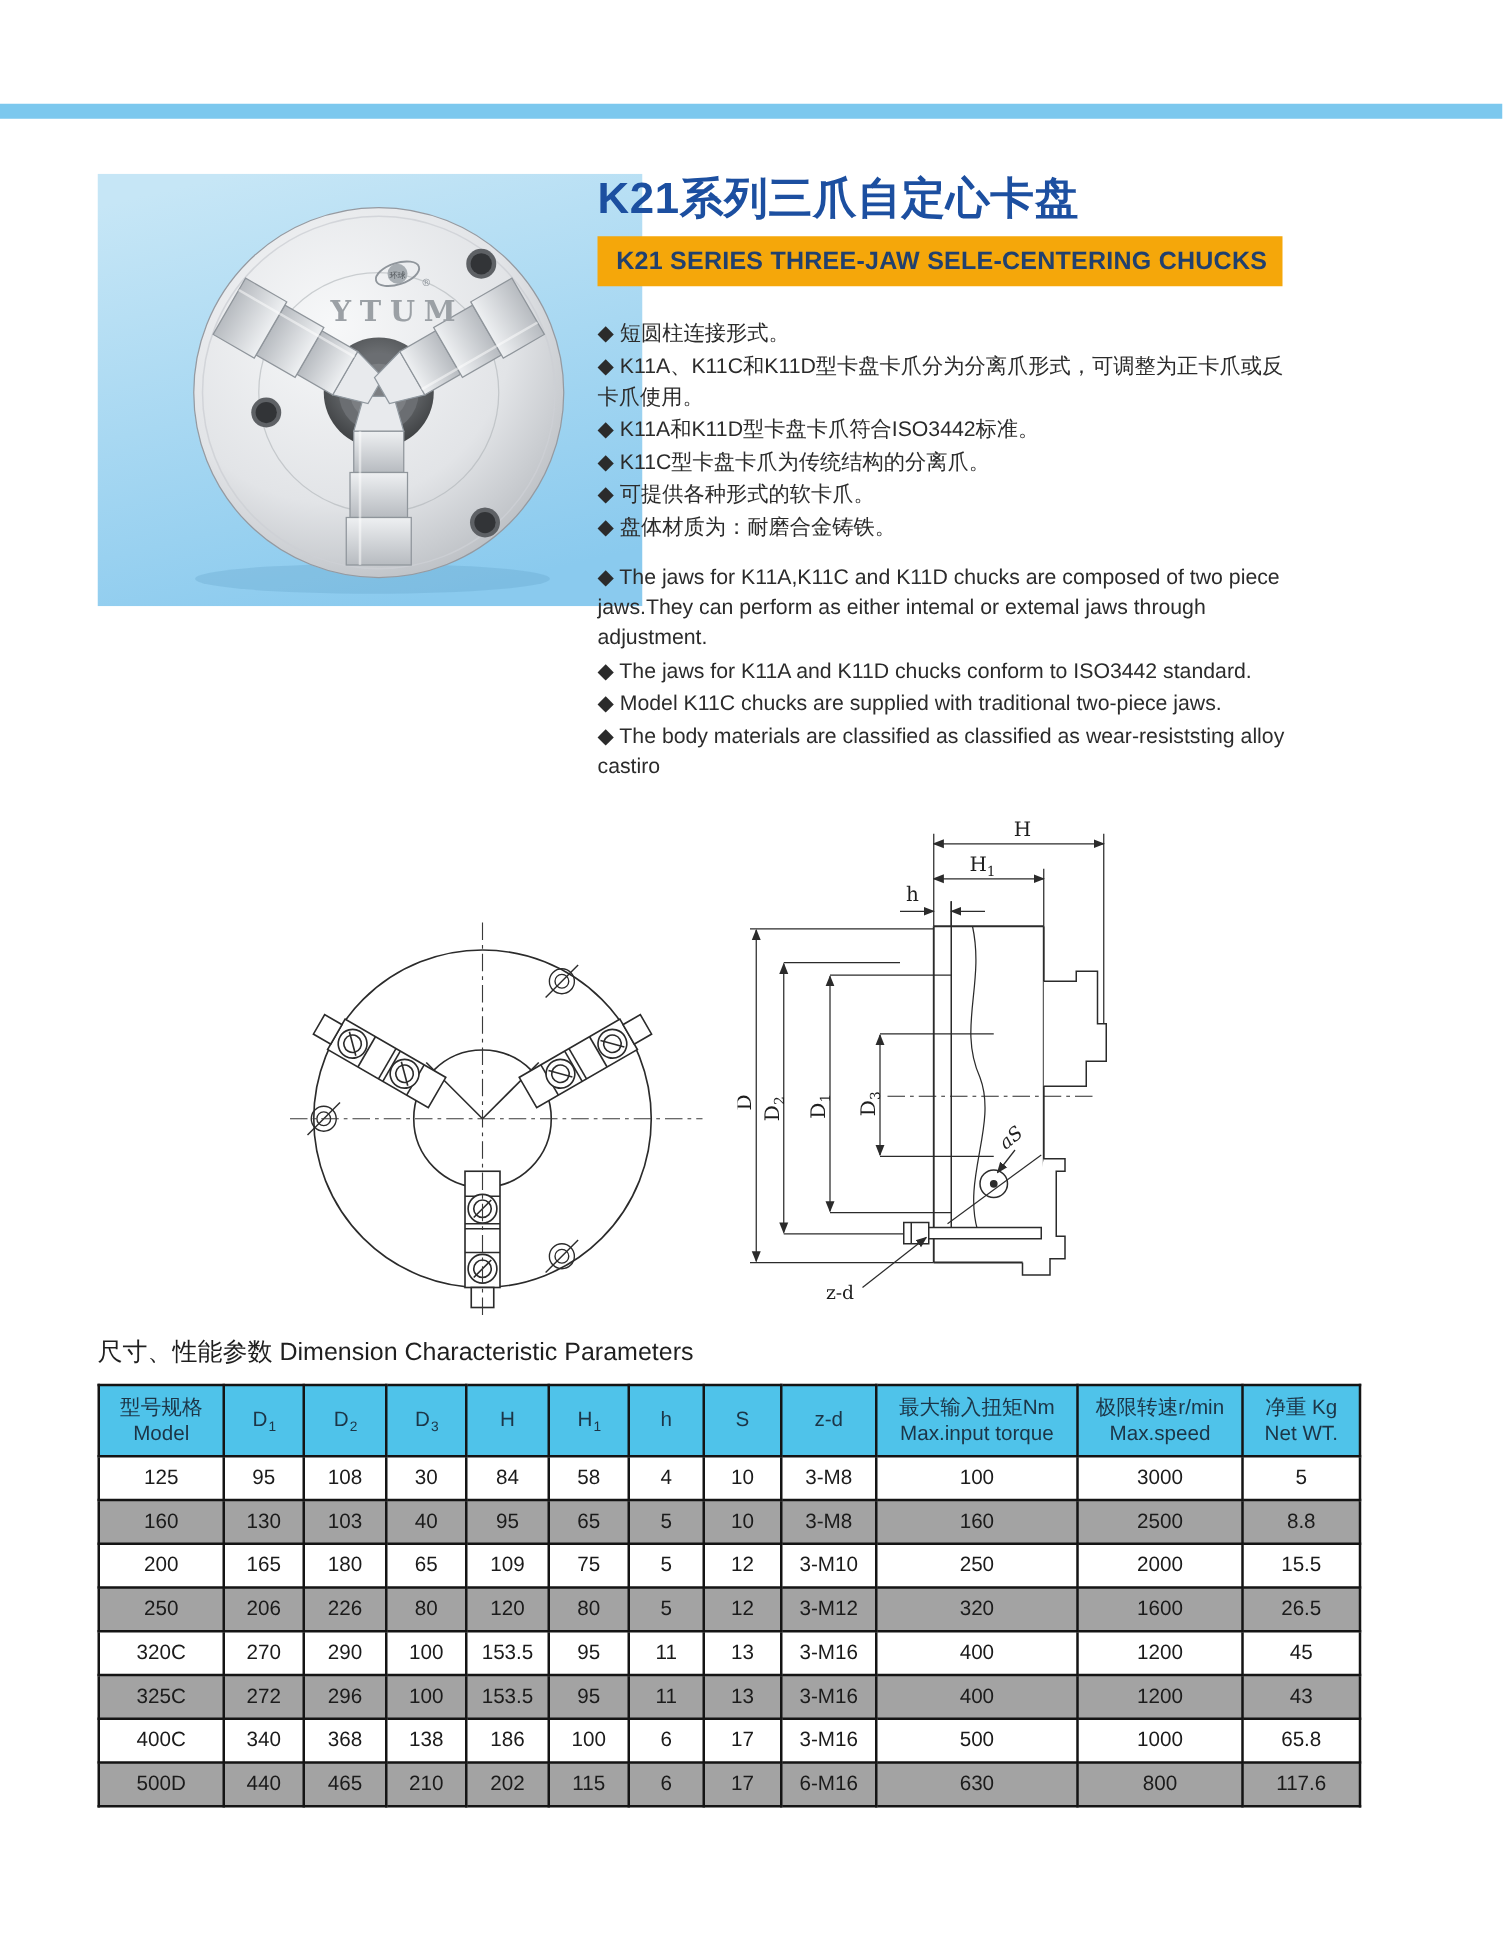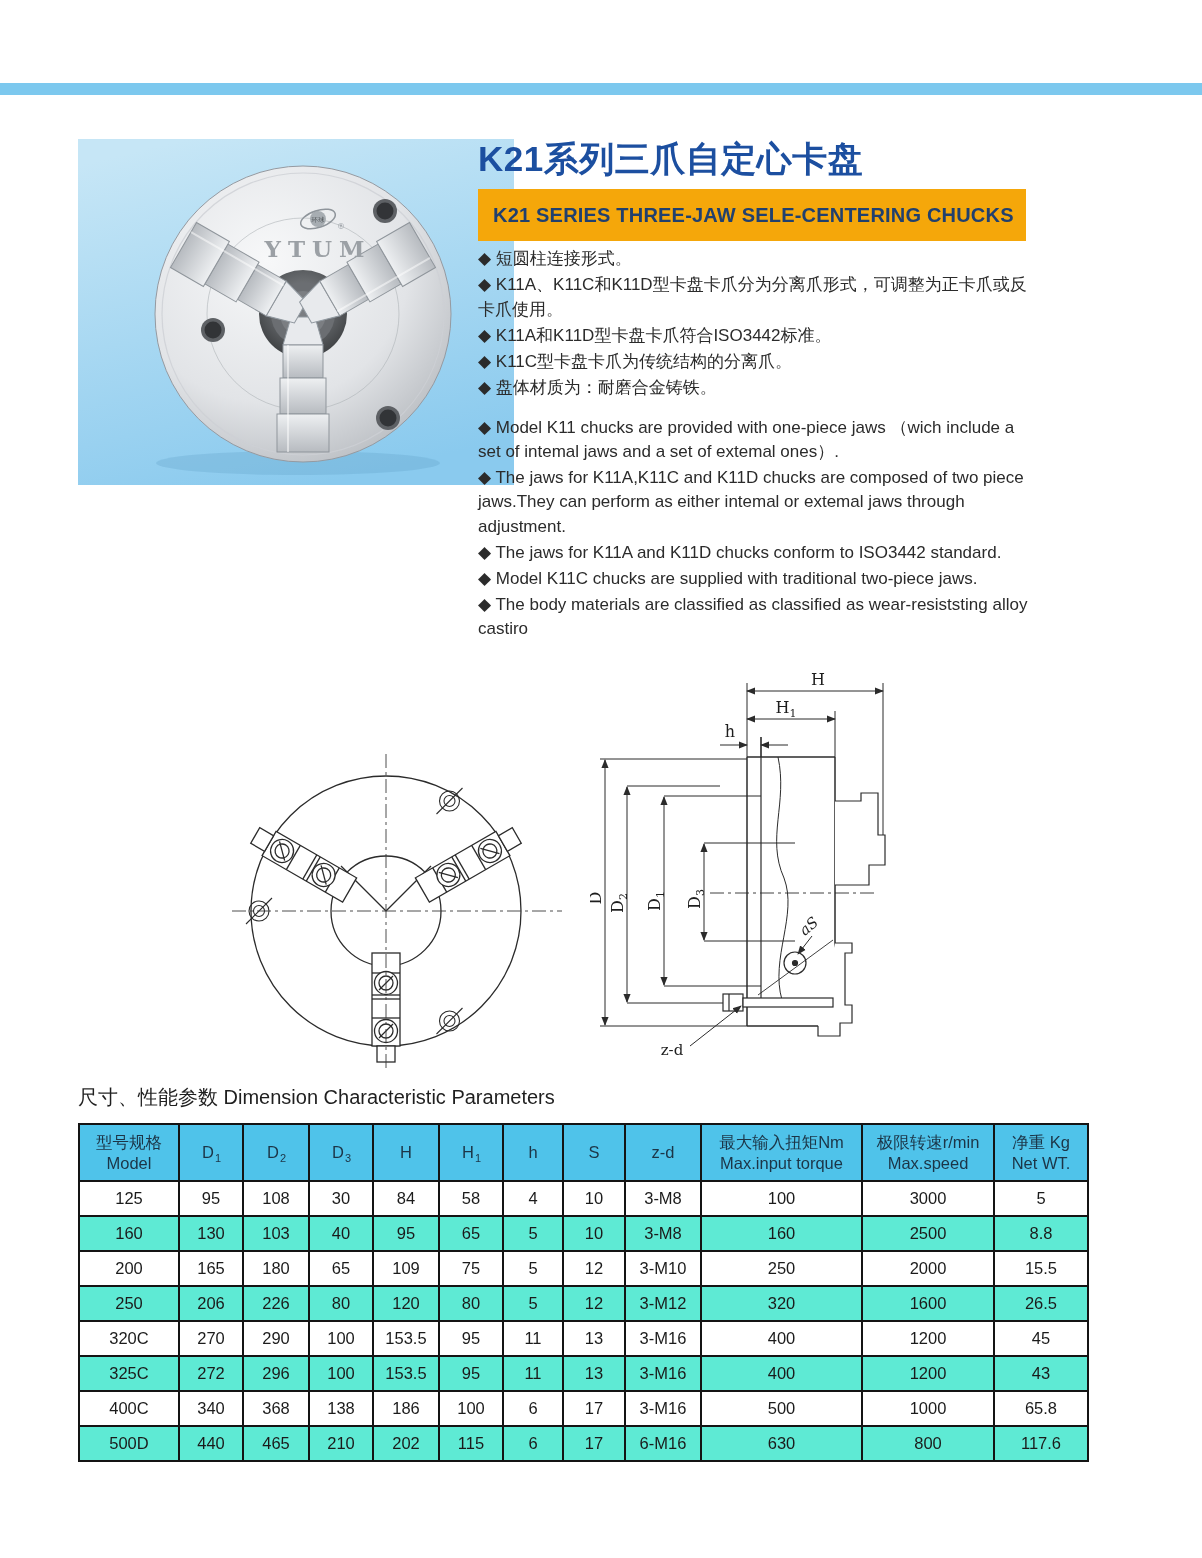--- a/index.html
+++ b/index.html
@@ -8,37 +8,37 @@
     font-family:"Liberation Sans","DejaVu Sans",sans-serif;color:#262626;
     overflow:hidden;
   }
   .top-strip{position:absolute;top:83px;left:0;width:1202px;height:12px;background:#7cc8ee;}
   .content{position:absolute;top:139px;left:78px;width:1046px;}
   
   .hero{display:flex;align-items:flex-start;}
   .photo-wrap{width:376px;height:346px;flex:none;}
   .intro{margin-left:24px;flex:1;min-width:0;}
   .page-title{margin:0 0 10px 0;font-size:35px;line-height:1.15;font-weight:bold;color:#1c4fa0;letter-spacing:0.5px;}
-  .subbar{background:#f5a70a;width:548px;height:52px;display:flex;align-items:center;padding:0 15px;box-sizing:border-box;margin:0 0 6px 0;}
+  .subbar{background:#f5a70a;width:548px;height:40px;display:flex;align-items:center;padding:0 15px;box-sizing:border-box;margin:0 0 26px 0;}
   .subbar-text{color:#21406e;font-size:20px;font-weight:bold;letter-spacing:0.2px;white-space:nowrap;}
   .blist{font-size:17px;line-height:1.42;color:#2b2b2b;width:563px;}
   .blist .bullet-line{margin:0 0 2px 0;}
   .blist-en{margin-top:16px;}
   
   .drawings{display:flex;align-items:flex-end;margin-top:10px;}
   .drawing-left{margin-left:150px;flex:none;}
   .drawing-right{margin-left:22px;flex:none;}
   svg text{font-family:"DejaVu Serif","Liberation Serif",serif;}
   
   .table-title{margin:6px 0 12px 0;font-size:20px;font-weight:normal;color:#1f1f1f;}
   table.spec{border-collapse:collapse;table-layout:fixed;width:1009px;background:#fff;}
   table.spec th,table.spec td{border:2px solid #141414;text-align:center;vertical-align:middle;}
   table.spec th{background:#4fc3ea;font-weight:normal;color:#1c3547;font-size:16.5px;line-height:1.25;padding:7px 2px;}
   table.spec td{font-size:16.5px;height:31px;padding:1px 3px;color:#1b1b1b;}
-  table.spec tbody tr.alt{background:#5eead4;}
+  table.spec tbody tr.alt{background:#a3a3a3;}
   .subsc{font-size:11px;position:relative;top:4px;left:1px;}
 </style>
 </head>
 <body>
 
 <div class="top-strip"></div>
 
 <div class="content">
 
   <div class="hero">
@@ -129,24 +129,24 @@
     <div class="intro">
       <h1 class="page-title">K21系列三爪自定心卡盘</h1>
       <div class="subbar">
         <span class="subbar-text">K21 SERIES THREE-JAW SELE-CENTERING CHUCKS</span>
       </div>
       <div class="blist">
           <div class="bullet-line">◆ 短圆柱连接形式。</div>
           <div class="bullet-line">◆ K11A、K11C和K11D型卡盘卡爪分为分离爪形式，可调整为正卡爪或反卡爪使用。</div>
           <div class="bullet-line">◆ K11A和K11D型卡盘卡爪符合ISO3442标准。</div>
           <div class="bullet-line">◆ K11C型卡盘卡爪为传统结构的分离爪。</div>
+          <div class="bullet-line">◆ 可提供各种形式的软卡爪。</div>
           <div class="bullet-line">◆ 盘体材质为：耐磨合金铸铁。</div>
         </div>
       <div class="blist blist-en">
-          <div class="bullet-line">◆ Model K11 chucks are provided with one-piece jaws （wich include a set of intemal jaws and a set of extemal ones）.</div>
           <div class="bullet-line">◆ The jaws for K11A,K11C and K11D chucks are composed of two piece jaws.They can perform as either intemal or extemal jaws through adjustment.</div>
           <div class="bullet-line">◆ The jaws for K11A and K11D chucks conform to ISO3442 standard.</div>
           <div class="bullet-line">◆ Model K11C chucks are supplied with traditional two-piece jaws.</div>
           <div class="bullet-line">◆ The body materials are classified as classified as wear-resiststing alloy castiro</div>
         </div>
     </div>
   </div>
 
   <div class="drawings">
 

